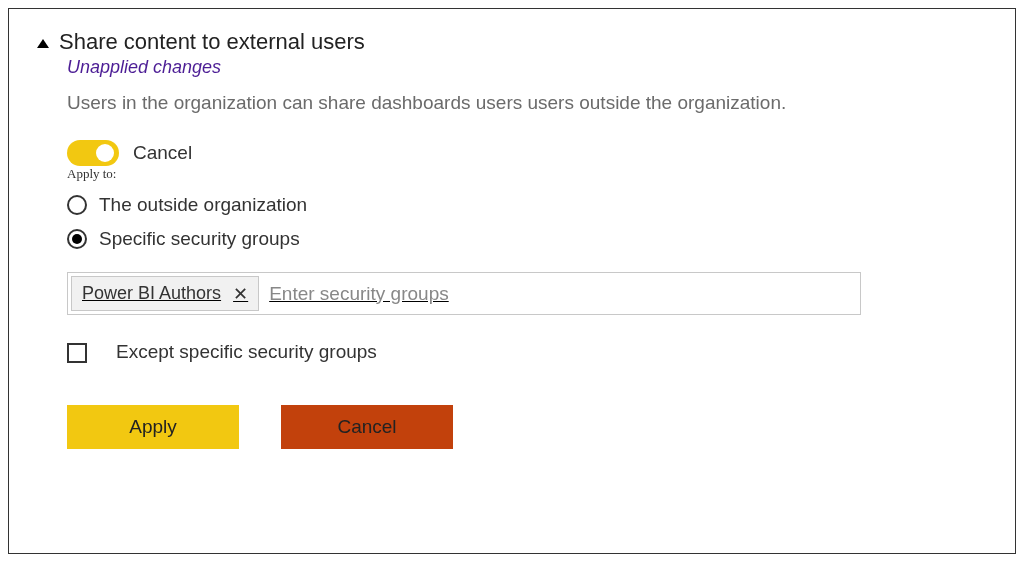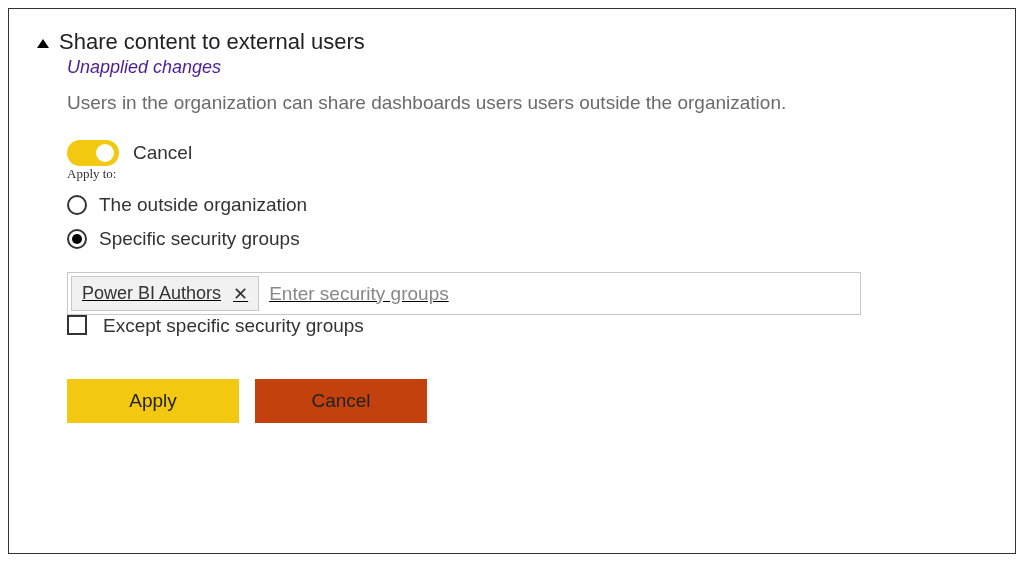--- a/index.html
+++ b/index.html
@@ -132,34 +132,35 @@
       border: none;
       outline: none;
       font-size: 19px;
       padding: 6px 10px;
       flex: 1;
       color: #0c4a6e;
     }
     .tag-input input::placeholder { color: #888; }
     .checkbox-row {
       display: flex;
-      align-items: flex-start;
-      gap: 16px;
+      align-items: flex-end;
+      gap: 29px;
+      margin-top: 26px;
       cursor: pointer;
     }
     .checkbox {
       width: 20px;
       height: 20px;
       border: 2px solid #333;
       flex-shrink: 0;
     }
     .checkbox-label { font-size: 19px; color: #333; }
     .button-row {
       display: flex;
-      gap: 16px;
+      gap: 42px;
       margin-top: 42px;
     }
     .btn {
       width: 172px;
       height: 44px;
       border: none;
       font-size: 19px;
       cursor: pointer;
       display: flex;
       align-items: center;

